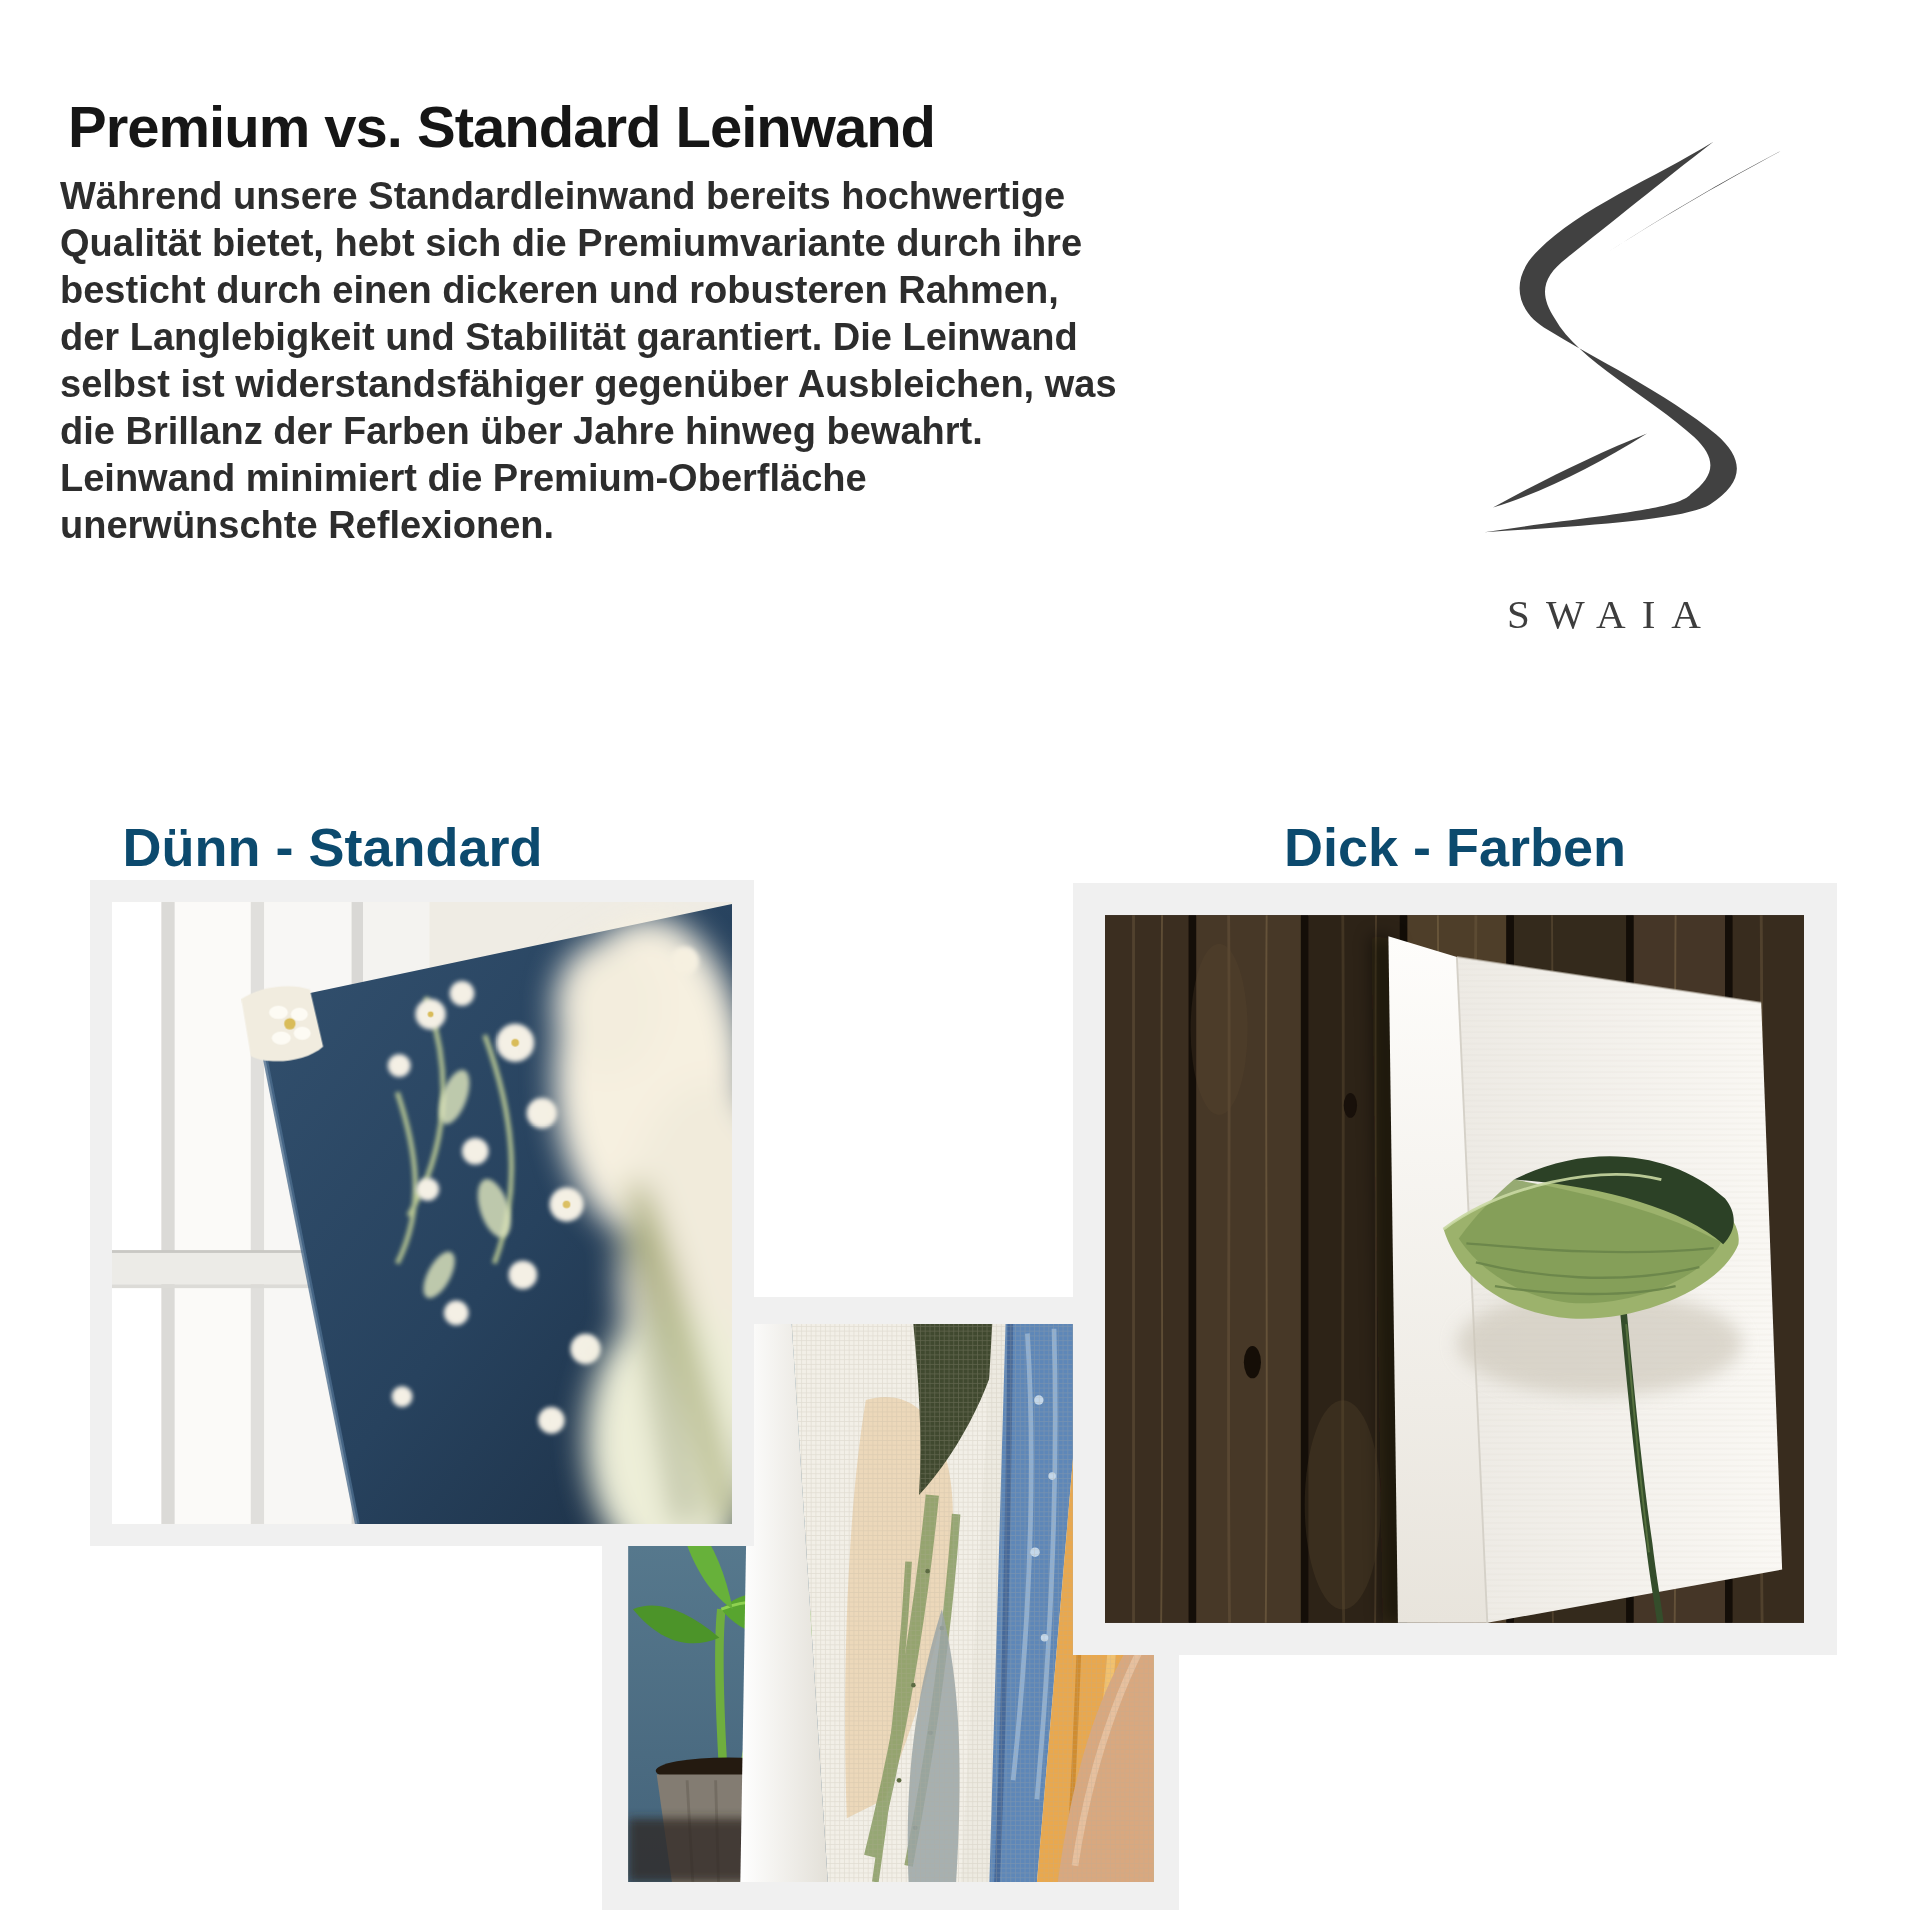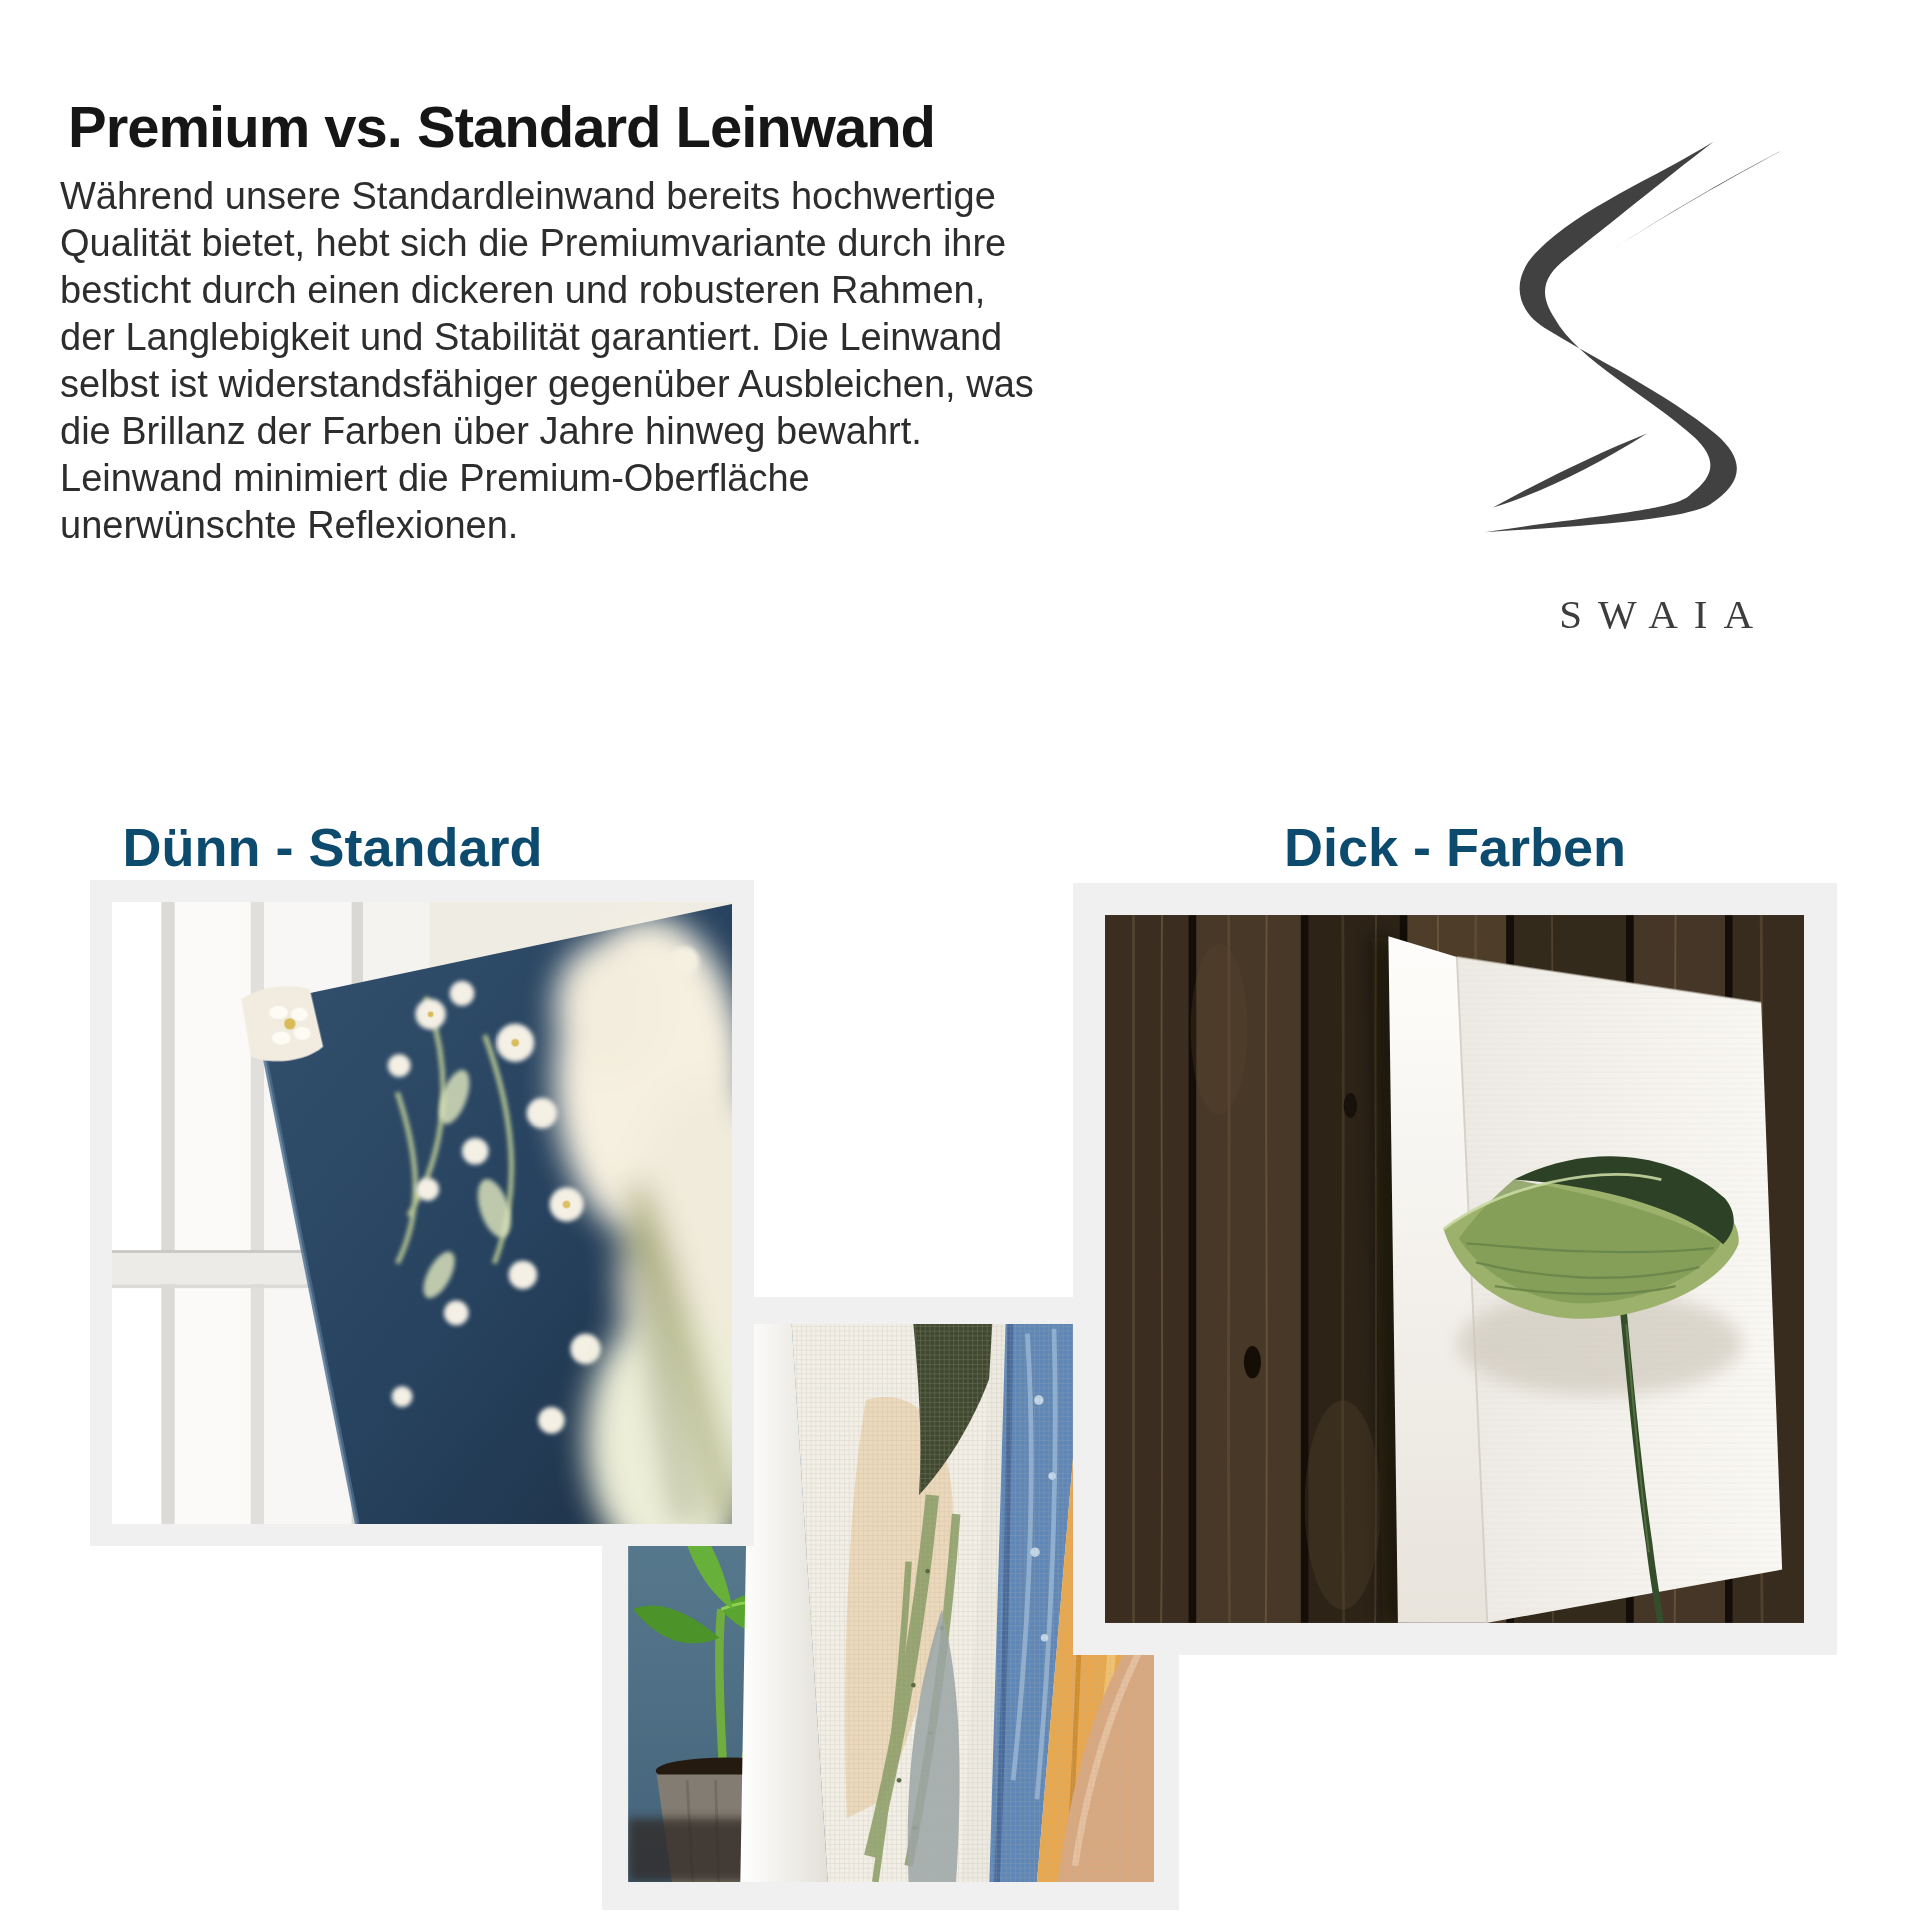--- a/index.html
+++ b/index.html
@@ -9,24 +9,24 @@
   }
   .page-title{
     position:absolute;left:68px;top:93px;margin:0;
     font-size:58px;font-weight:800;letter-spacing:-1px;color:#161616;
     white-space:nowrap;
   }
   .intro{
     position:absolute;left:60px;top:173px;width:1189px;
     font-size:38px;line-height:47px;color:#2d2d2d;font-weight:400;
   }
-  .intro .line{white-space:nowrap;}
+  .intro .line{white-space:nowrap;font-weight:bold;}
   .logo-mark{position:absolute;left:1455px;top:90px;width:399px;height:495px;}
   .brand-wordmark{
-    position:absolute;left:1455px;top:590px;width:314px;text-align:right;
+    position:absolute;left:1455px;top:590px;width:314px;text-align:center;
     font-family:"Liberation Serif",serif;font-size:41px;letter-spacing:16px;
     color:#3d3d3d;
   }
   .col-label{
     position:absolute;top:816px;margin:0;font-size:54px;font-weight:800;
     color:#0c4a6e;text-align:center;white-space:nowrap;
   }
   .col-label.std{left:90px;width:485px;}
   .col-label.prm{left:1073px;width:764px;}
   .frame{position:absolute;background:#f0f0f0;}

